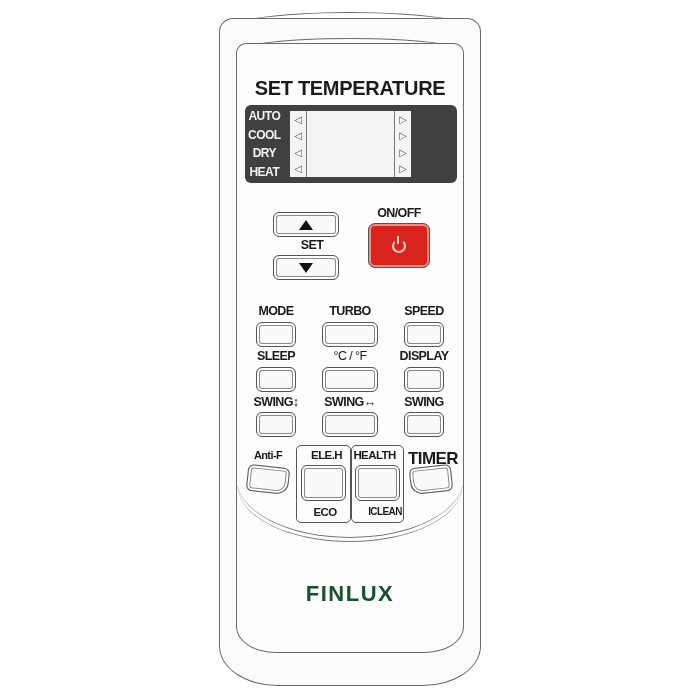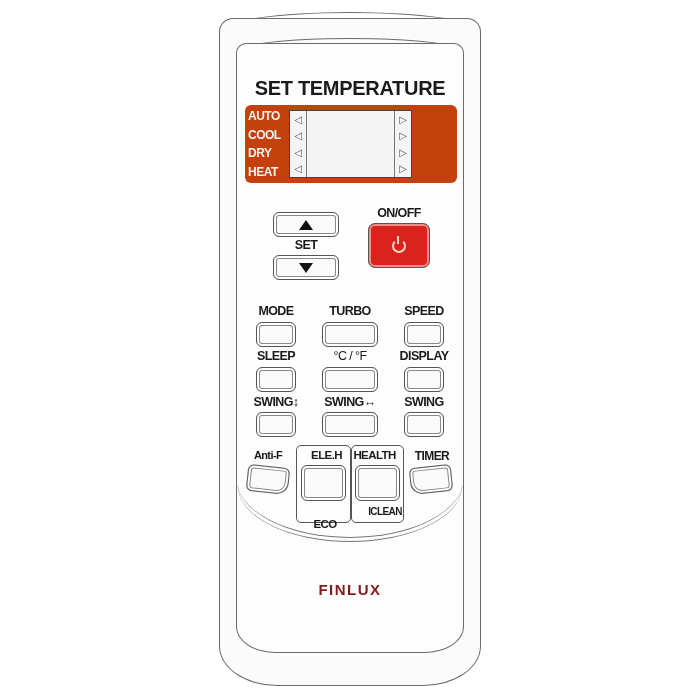--- a/index.html
+++ b/index.html
@@ -27,21 +27,21 @@
     border-top: 1.5px solid #6a6a6a; border-radius: 50% 50% 0 0 / 100% 100% 0 0;
   }
 
   .title {
     position: absolute; left: 236px; width: 228px; top: 77px;
     text-align: center; font-weight: bold; font-size: 20px; letter-spacing: -0.3px;
   }
 
   .lcd-panel {
     position: absolute; left: 245px; top: 105px; width: 212px; height: 78px;
-    background: #c2410c; border-radius: 6px;
+    background: #404040; border-radius: 6px; text-align: center;
   }
   .modes-left, .modes-right {
     position: absolute; top: 2px; display: flex; flex-direction: column;
     color: #f2f2f2; font-weight: bold; font-size: 12px; line-height: 18.5px; letter-spacing: -0.5px;
   }
   .modes-left { left: 3px; }
   .modes-right { right: 3px; align-items: flex-start; }
   .lcd-screen {
     position: absolute; left: 44px; top: 5px; width: 123px; height: 68px;
     background: #f4f4f4; border: 1px solid #444;
@@ -113,21 +113,21 @@
     position: absolute; left: 236px; top: 478px; width: 228px; height: 60px;
     border-bottom: 1.5px solid #777; border-radius: 0 0 50% 50% / 0 0 100% 100%;
   }
   .bottom-arc2 {
     position: absolute; left: 238px; top: 486px; width: 224px; height: 56px;
     border-bottom: 1.5px solid #777; border-radius: 0 0 50% 50% / 0 0 100% 100%;
   }
 
   .brand {
     position: absolute; left: 236px; width: 228px; top: 581px; text-align: center;
-    font-weight: 900; font-size: 15px; letter-spacing: 1.5px; color: #7f1d1d;
+    font-weight: 900; font-size: 22px; letter-spacing: 1.5px; color: #14532d;
   }
 </style>
 </head>
 <body>
 
 <div class="top-arc"></div>
 <div class="remote"></div>
 <div class="face-arc"></div>
 <div class="face"></div>
 
@@ -152,21 +152,21 @@
       <span>▷</span>
       <span>▷</span>
       <span>▷</span>
     </div>
   </div>
 </div>
 
 <div class="btn set-btn" style="left:273px; top:212px;">
   <div class="tri-up"></div>
 </div>
-<div class="btn-label" style="left:273px; width:66px; top:238px;">SET</div>
+<div class="btn-label" style="left:279px; width:66px; top:238px;">SET</div>
 <div class="btn set-btn" style="left:273px; top:255px;">
   <div class="tri-down"></div>
 </div>
 
 <div class="btn-label" style="left:362px; width:74px; top:206px;">ON/OFF</div>
 <div class="power-btn">
   <div class="pwr-glyph"></div>
 </div>
 
 <div class="btn-label" style="left:248px; width:56px; top:304px;">MODE</div>
@@ -192,23 +192,23 @@
 
 <div class="bottom-arc"></div>
 <div class="bottom-arc2"></div>
 
 <div class="btn-label" style="left:244px; width:48px; top:449px; font-size:11px;">Anti-F</div>
 <div class="btn" style="left:247px; top:466px; width:42px; height:27px; border-radius:6px 6px 12px 6px; transform:rotate(6deg);"></div>
 
 <div class="group-box" style="left:296px; top:445px; width:55px; height:78px;"></div>
 <div class="btn-label" style="left:296px; width:61px; top:449px; font-size:11.5px;">ELE.H</div>
 <div class="btn" style="left:301px; top:465px; width:45px; height:36px;"></div>
-<div class="btn-label" style="left:296px; width:58px; top:506px; font-size:11.5px;margin-top:12px;">ECO</div>
+<div class="btn-label" style="left:296px; width:58px; top:506px; font-size:11.5px;">ECO</div>
 
 <div class="group-box" style="left:351px; top:445px; width:53px; height:78px;"></div>
 <div class="btn-label" style="left:351px; width:47px; top:449px; font-size:11.5px;">HEALTH</div>
 <div class="btn" style="left:355px; top:465px; width:45px; height:36px;"></div>
 <div class="btn-label" style="left:351px; width:68px; top:506px; font-size:10px;">ICLEAN</div>
 
-<div class="btn-label" style="left:408px; width:48px; top:449px; font-size:12px;">TIMER</div>
+<div class="btn-label" style="left:408px; width:48px; top:449px; font-size:17px;">TIMER</div>
 <div class="btn" style="left:410px; top:466px; width:42px; height:27px; border-radius:6px 6px 6px 12px; transform:rotate(-6deg);"></div>
 
 <div class="brand">FINLUX</div>
 
 </body></html>

